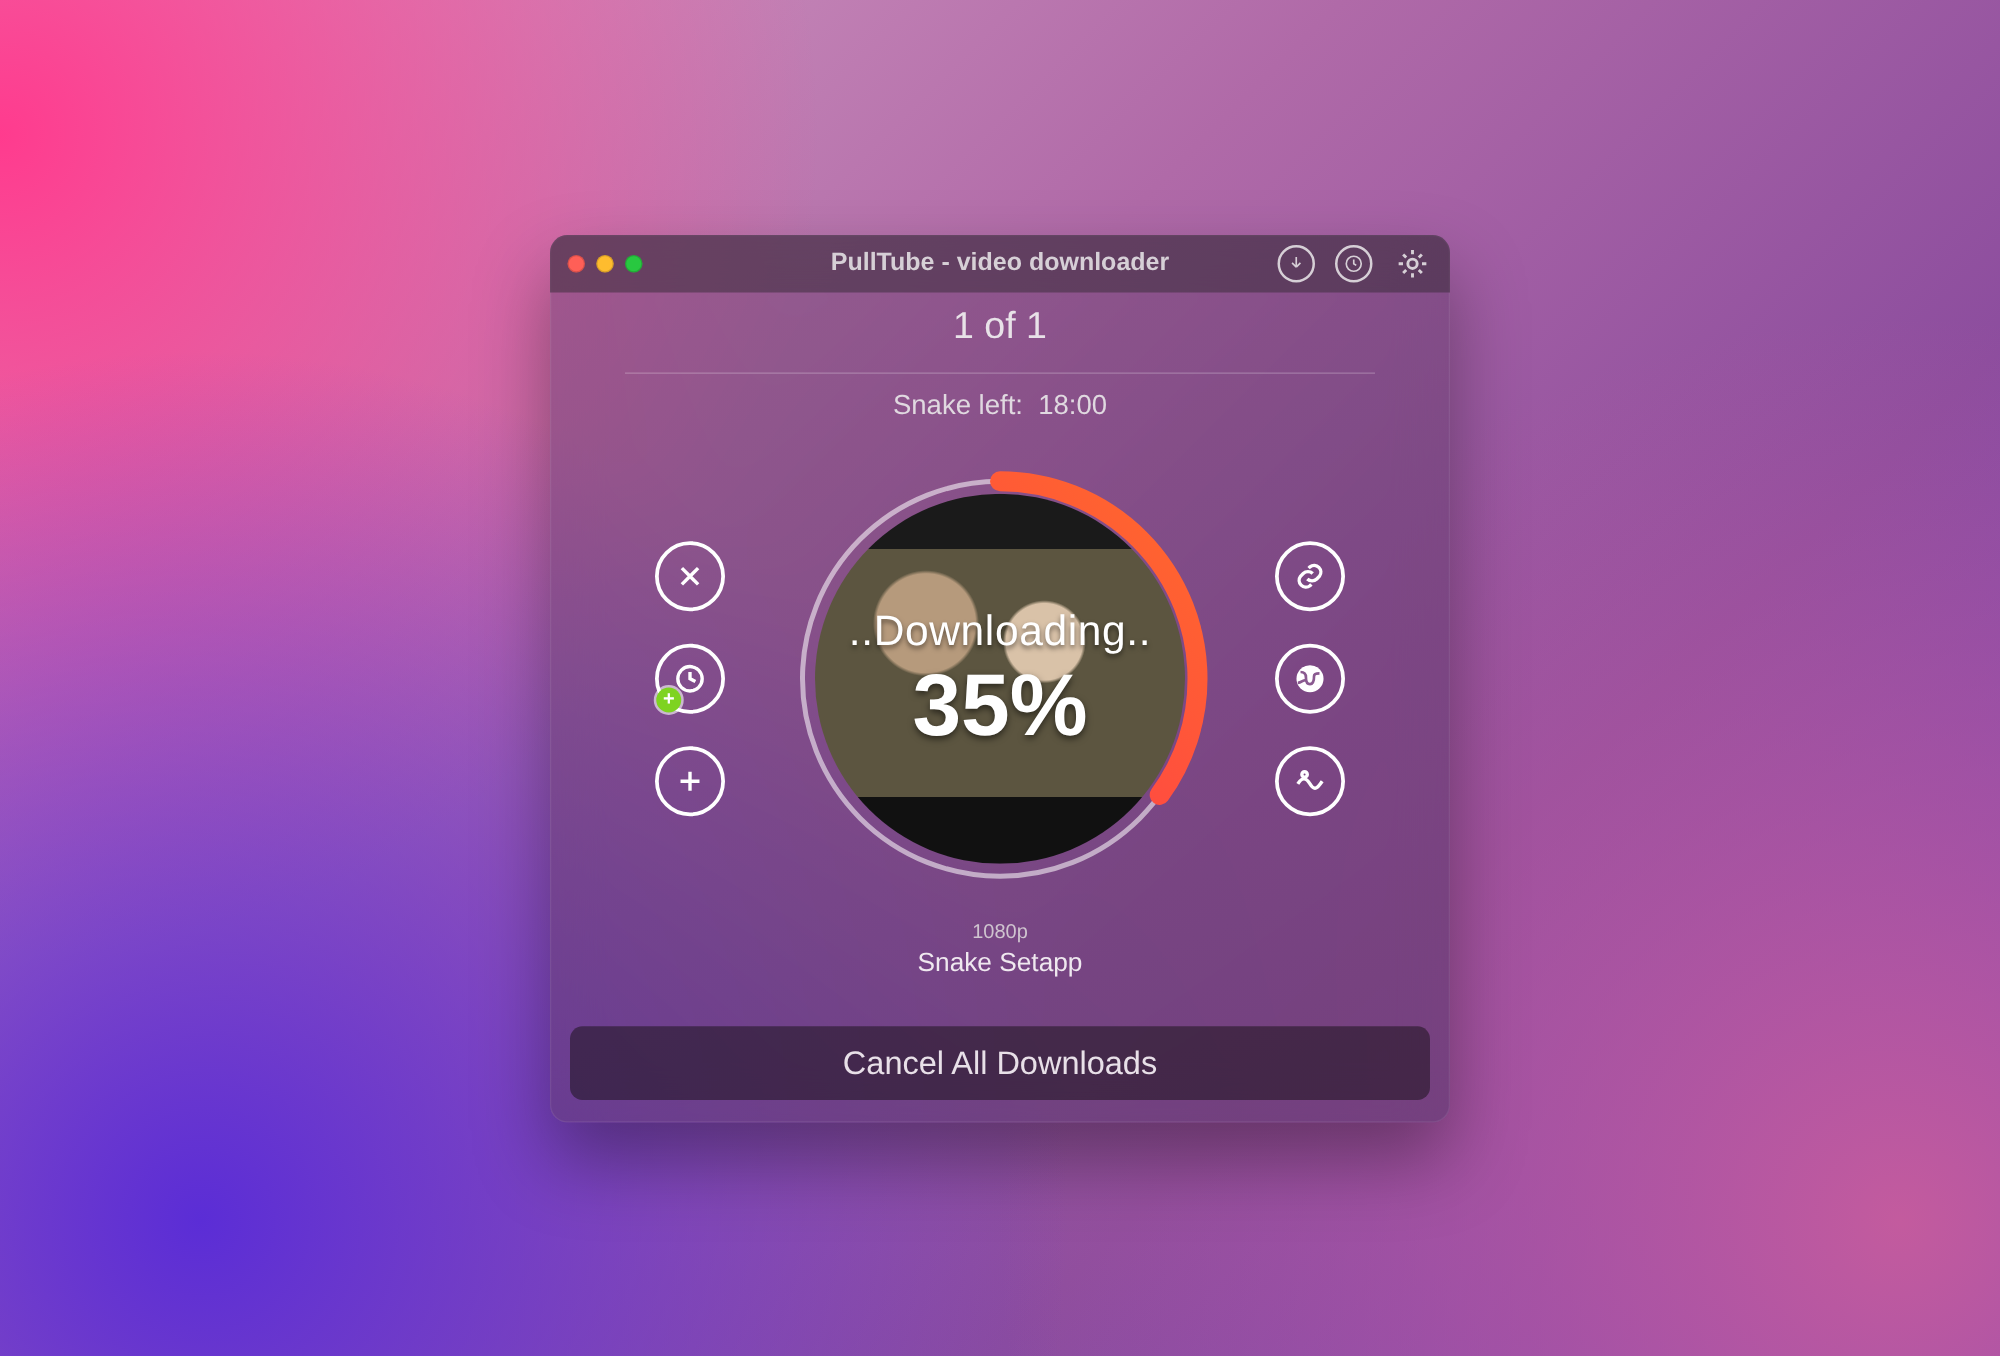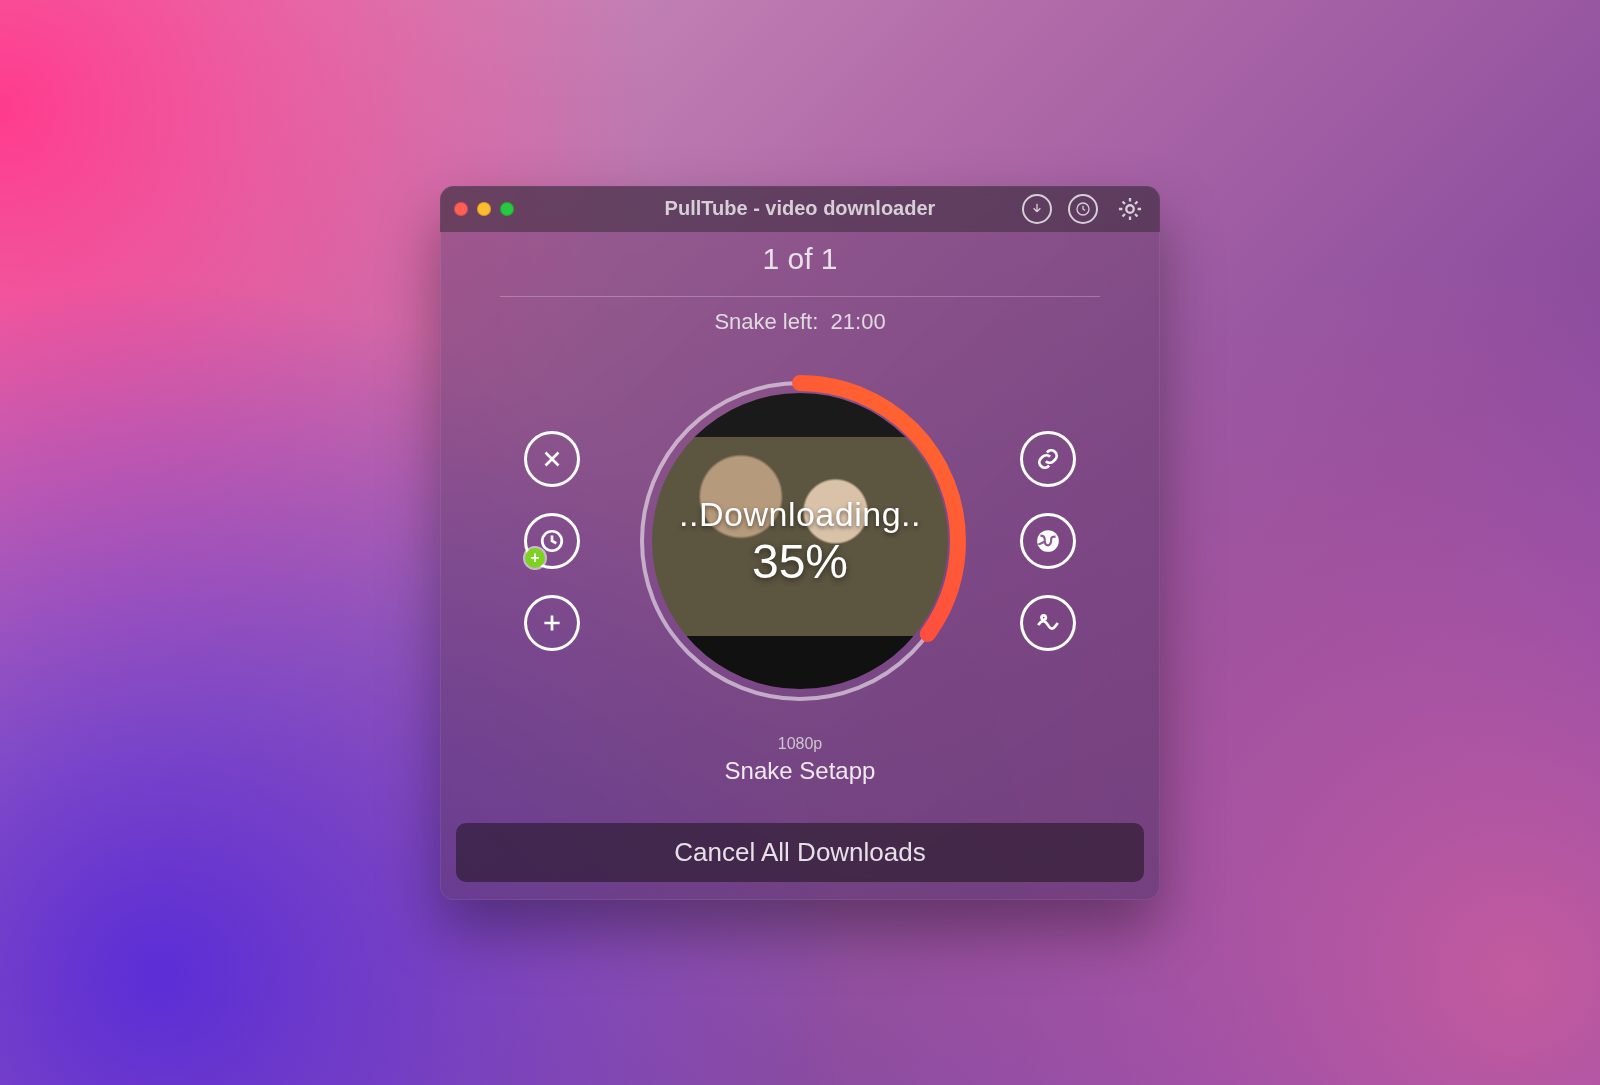--- a/index.html
+++ b/index.html
@@ -123,32 +123,32 @@
     overflow: hidden;
     display: flex; flex-direction: column; align-items: center; justify-content: center;
     color: #fff;
   }
   .thumb .status {
     font-size: 34px; font-weight: 400;
     text-shadow: 0 2px 4px rgba(0,0,0,0.5);
     letter-spacing: 0.5px;
   }
   .thumb .pct {
-    font-size: 48px; font-weight: 400;
+    font-size: 70px; font-weight: 700;
     text-shadow: 0 2px 6px rgba(0,0,0,0.55);
     line-height: 1;
     margin-top: 4px;
   }
 
   .meta {
     text-align: center;
     padding: 14px 0 24px;
   }
   .meta .quality { color: #cfc4cf; font-size: 16px; }
-  .meta .title-line { color: #efe8ef; font-size: 24px; margin-top: 4px; }
+  .meta .title-line { color: #efe8ef; font-size: 21px; margin-top: 4px; }
 
   .footer {
     padding: 14px 16px 18px;
   }
   .cancel-btn {
     width: 100%;
     border: none;
     border-radius: 10px;
     background: rgba(30,20,30,0.55);
     color: #e8e0e8;
@@ -187,21 +187,21 @@
           <path d="M12 2.5v3M12 18.5v3M21.5 12h-3M5.5 12h-3M18.4 5.6l-2.1 2.1M7.7 16.3l-2.1 2.1M18.4 18.4l-2.1-2.1M7.7 7.7L5.6 5.6"></path>
         </svg>
       </div>
     </div>
   </div>
 
   <div class="counter-row">1 of 1</div>
   <div class="divider"></div>
   <div class="time-row">
     <span>Snake left:</span>&nbsp;
-    <span>21:00</span>
+    <span>18:00</span>
   </div>
 
   <div class="content">
 
     <div class="side-col">
       <div class="round-btn">
         <svg viewBox="0 0 24 24">
             <path d="M6 6l12 12M18 6L6 18"></path>
           </svg>
       </div>

